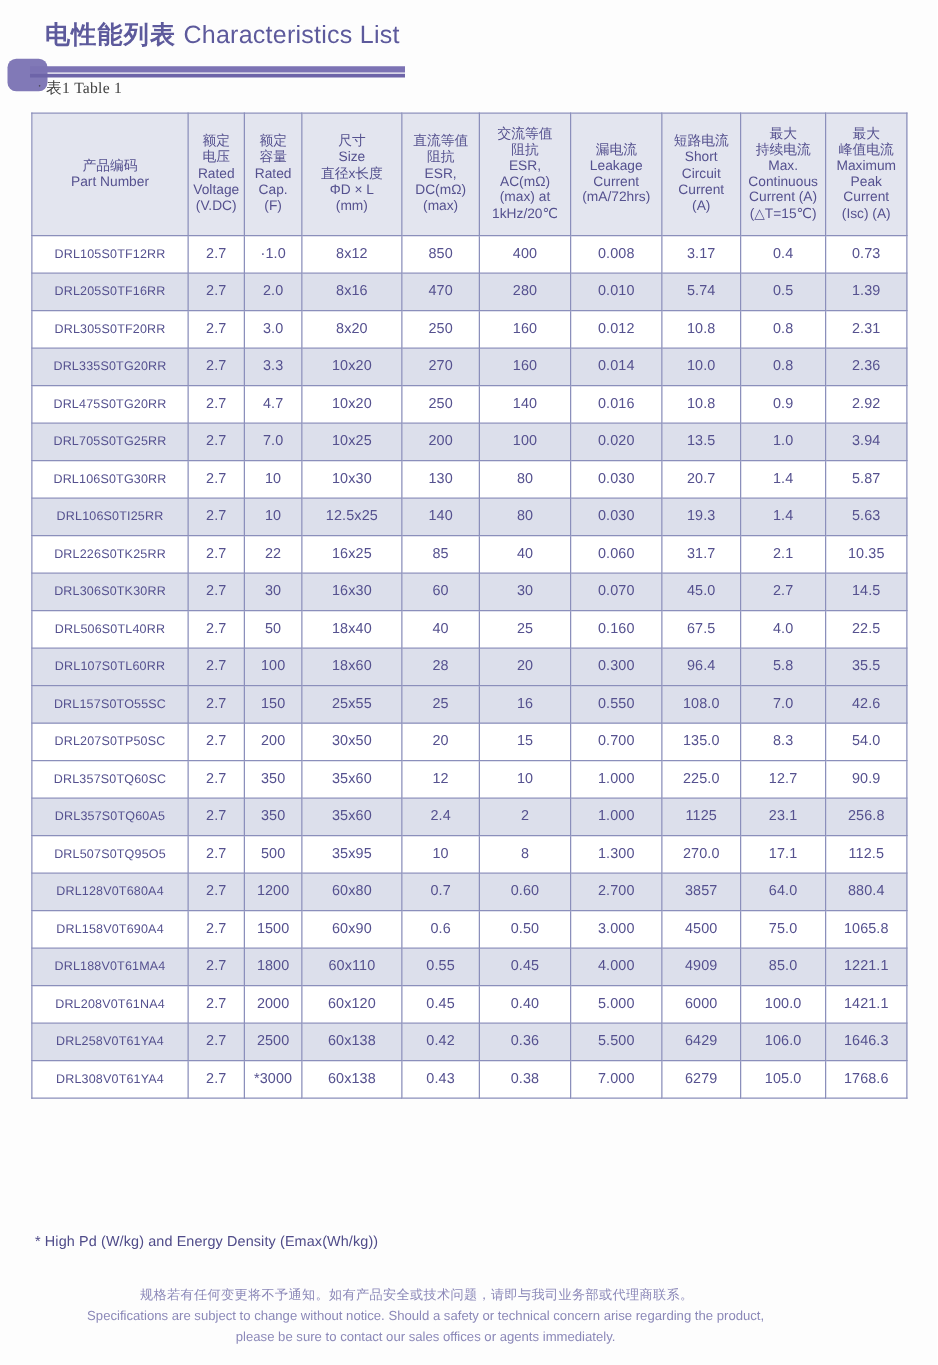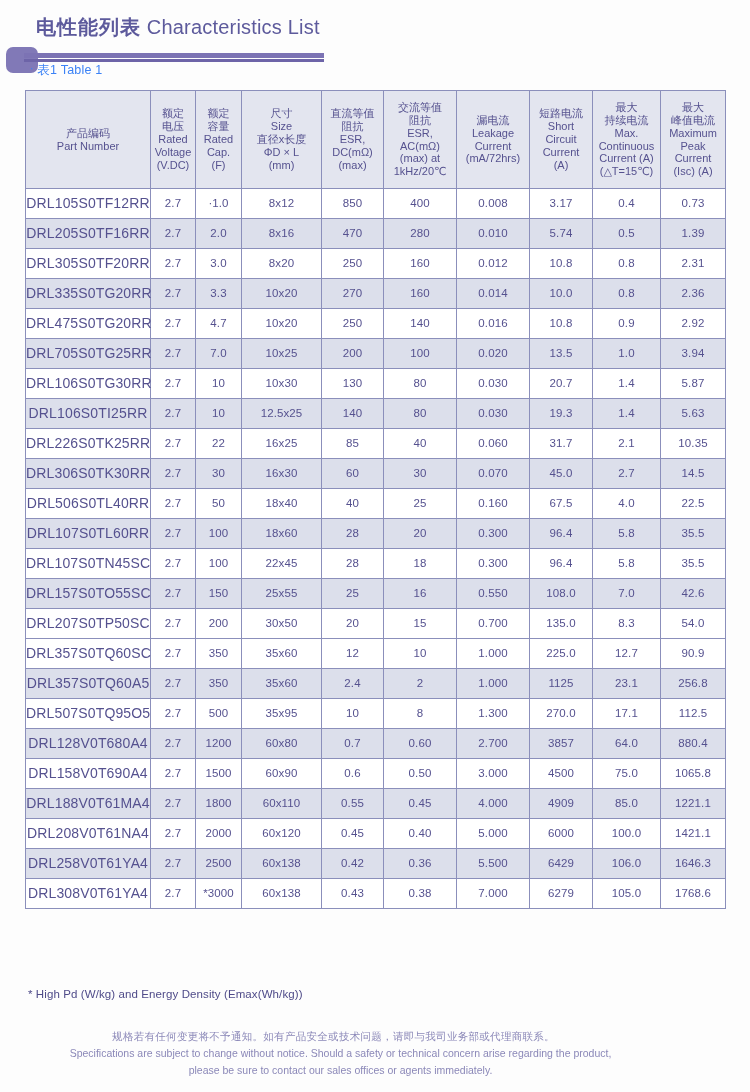--- a/index.html
+++ b/index.html
@@ -63,22 +63,23 @@
     height: 3px;
     background: #6d64a8;
   }
 
   
   .subtitle {
     position: absolute;
     left: 30px;
     top: 62px;
     font-size: 12.5px;
-    color: #3b82f6;
+    color: #404040;
     letter-spacing: 0.2px;
+    font-family: Liberation Serif, serif;
   }
   .subtitle .bullet { font-size: 10px; vertical-align: 2px; }
 
   
   .table-area {
     position: absolute;
     left: 25px;
     top: 90px;
     width: 700px;
   }
@@ -106,21 +107,21 @@
   }
   table.ch thead th .ln { display: block; white-space: nowrap; }
   table.ch tbody td {
     height: 30px;
     font-size: 11.5px;
     letter-spacing: 0.1px;
   }
   table.ch tbody tr.odd td { background: #ffffff; }
   table.ch tbody tr.even td { background: #dcdfeb; }
   table.ch tbody td.pn {
-    font-size: 14px;
+    font-size: 10px;
     letter-spacing: 0.15px;
   }
 
   
   col.c0 { width: 125px; }
   col.c1 { width: 45px; }
   col.c2 { width: 46px; }
   col.c3 { width: 80px; }
   col.c4 { width: 62px; }
   col.c5 { width: 73px; }
@@ -398,32 +399,20 @@
             <td>2.7</td>
             <td>100</td>
             <td>18x60</td>
             <td>28</td>
             <td>20</td>
             <td>0.300</td>
             <td>96.4</td>
             <td>5.8</td>
             <td>35.5</td>
           </tr>
-          <tr class="odd">
-            <td class="pn">DRL107S0TN45SC</td>
-            <td>2.7</td>
-            <td>100</td>
-            <td>22x45</td>
-            <td>28</td>
-            <td>18</td>
-            <td>0.300</td>
-            <td>96.4</td>
-            <td>5.8</td>
-            <td>35.5</td>
-          </tr>
           <tr class="even">
             <td class="pn">DRL157S0TO55SC</td>
             <td>2.7</td>
             <td>150</td>
             <td>25x55</td>
             <td>25</td>
             <td>16</td>
             <td>0.550</td>
             <td>108.0</td>
             <td>7.0</td>

